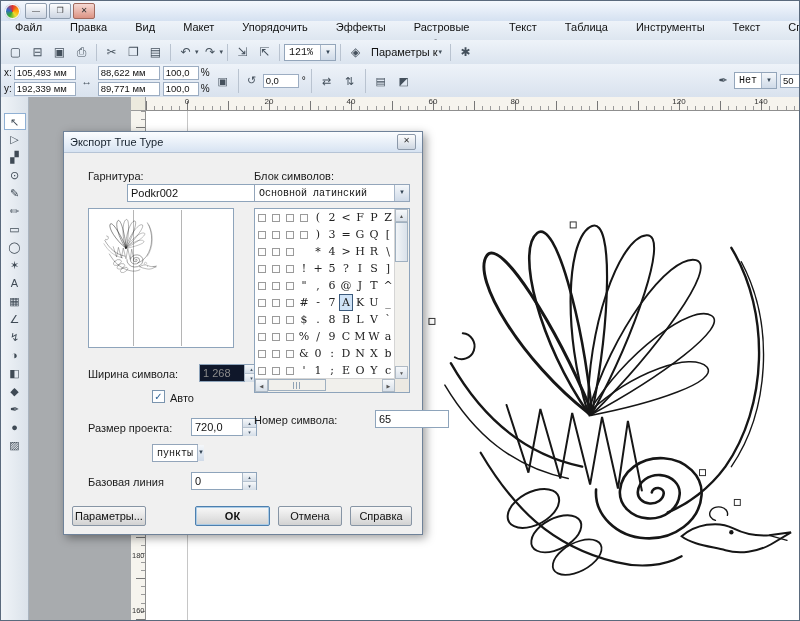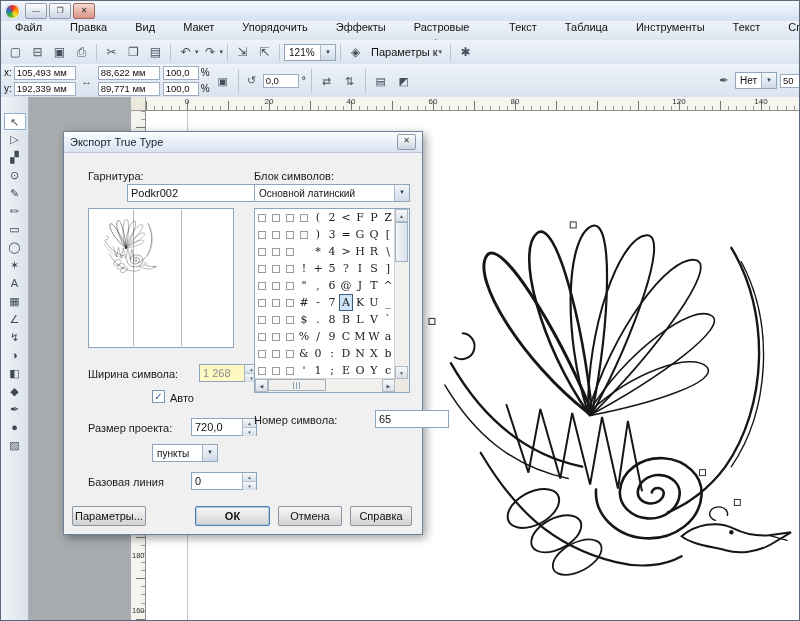--- a/index.html
+++ b/index.html
@@ -24,21 +24,21 @@
     border-bottom:1px solid #c5cfdb;font-size:11px;}
   .menu-item{padding:0 14px;height:23px;line-height:17px;color:#111;}
 
   .toolbar{position:absolute;left:0;top:39px;right:0;height:24px;
     background:linear-gradient(#eef3f9,#dbe4ef);display:flex;align-items:center;
     padding:0 4px;gap:1px;border-bottom:1px solid #c5cfdb;}
   .tbtn{width:21px;height:19px;text-align:center;line-height:19px;font-size:12px;color:#44505c;border-radius:2px;}
   .tdiv{width:1px;height:17px;background:#b9c3d0;margin:0 3px;}
   .mini-arrow{font-size:7px;color:#44505c;margin-left:-2px;}
   .combo{display:inline-flex;align-items:center;background:#fff;border:1px solid #93a5ba;height:17px;box-sizing:border-box;}
-  .combo .val{padding:8px 4px;font-size:10px;color:#111;white-space:nowrap;}
+  .combo .val{padding:8px 4px;font-size:10px;color:#111;white-space:nowrap;font-family:Liberation Mono, monospace;}
   .combo .arrow{width:14px;align-self:stretch;background:linear-gradient(#f4f7fa,#cfdae8);
     border-left:1px solid #a7b6c8;font-size:6px;line-height:15px;text-align:center;color:#345;}
   .zoom-combo{width:52px;justify-content:space-between;}
   .snap{display:flex;align-items:center;font-size:11px;padding:0 4px;gap:3px;color:#111;}
 
   .propbar{position:absolute;left:0;top:63px;right:0;height:33px;
     background:linear-gradient(#eef3f9,#d9e2ee);display:flex;align-items:center;
     padding:0 3px;gap:3px;border-bottom:1px solid #b9c3d0;}
   .stack{display:flex;flex-direction:column;gap:2px;}
   .prow{display:flex;align-items:center;gap:2px;}
@@ -84,21 +84,21 @@
     border:1px solid #6f8299;box-shadow:3px 3px 9px rgba(0,0,0,.38);z-index:20;font-size:11px;}
   .dlg-title{position:absolute;left:0;top:0;right:0;height:21px;
     background:linear-gradient(#fbfdff,#d7e3f2);border-bottom:1px solid #b6c4d6;
     display:flex;align-items:center;padding:0 6px;box-sizing:border-box;}
   .dlg-title-text{font-size:11px;color:#15202c;}
   .dlg-close{margin-left:auto;width:17px;height:14px;background:linear-gradient(#fdfdfd,#cdd6e2);
     border:1px solid #8c99aa;border-radius:2px;font-size:8px;line-height:12px;text-align:center;color:#333;}
   .dlg-label{position:absolute;font-size:11px;color:#1a1a1a;white-space:nowrap;}
   .dlg-input{position:absolute;background:#fff;border:1px solid #8ea4bb;height:18px;line-height:16px;
     font-size:11px;color:#111;padding:0 3px;box-sizing:border-box;margin-left:39px;}
-  .dlg-input.disabled{background:#fef9c3;color:#8b8b8b;}
+  .dlg-input.disabled{background:#0f172a;color:#8b8b8b;}
   .spin-host{padding-right:15px;}
   .spin{position:absolute;right:0;top:0;bottom:0;width:13px;display:flex;flex-direction:column;border-left:1px solid #a9b7c6;}
   .spin span{flex:1;font-size:5px;line-height:8px;text-align:center;color:#456;
     background:linear-gradient(#f6f8fa,#d4dde7);}
   .spin span:first-child{border-bottom:1px solid #b6c2cf;}
   .chk{position:absolute;width:13px;height:13px;background:#fdfeff;border:1px solid #7a94ae;
     font-size:10px;line-height:12px;text-align:center;color:#2a5f93;box-sizing:border-box;}
   .dlg-combo{position:absolute;height:18px;}
   .dlg-combo .combo{width:100%;height:18px;justify-content:space-between;}
   .preview{position:absolute;left:24px;top:76px;width:146px;height:140px;background:#fff;
@@ -360,21 +360,21 @@
 
     <span class="dlg-label" style="left:24px;top:290px">Размер проекта:</span>
     <div class="dlg-input spin-host" style="left:88px;top:286px;width:66px">
       <span>720,0</span>
       <span class="spin">
         <span>▴</span>
         <span>▾</span>
       </span>
     </div>
 
-    <div class="dlg-combo" style="left:88px;top:312px;width:66px">
+    <div class="dlg-combo" style="left:88px;top:312px;width:46px">
       <span class="combo">
         <span class="val">пункты</span>
         <span class="arrow">▼</span>
       </span>
     </div>
 
     <span class="dlg-label" style="left:24px;top:344px">Базовая линия</span>
     <div class="dlg-input spin-host" style="left:88px;top:340px;width:66px">
       <span>0</span>
       <span class="spin">

